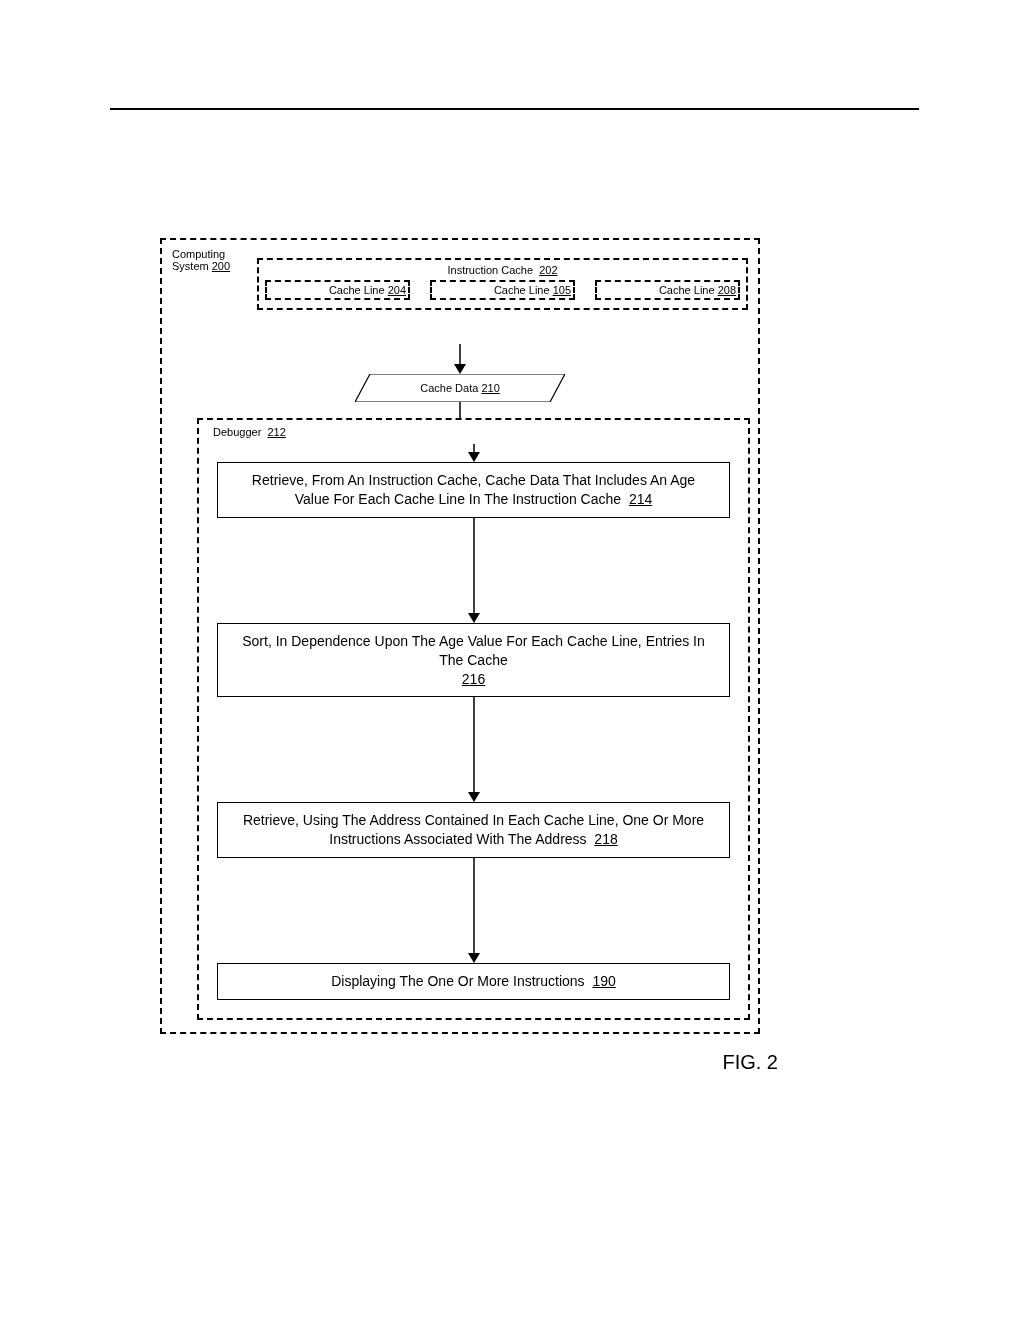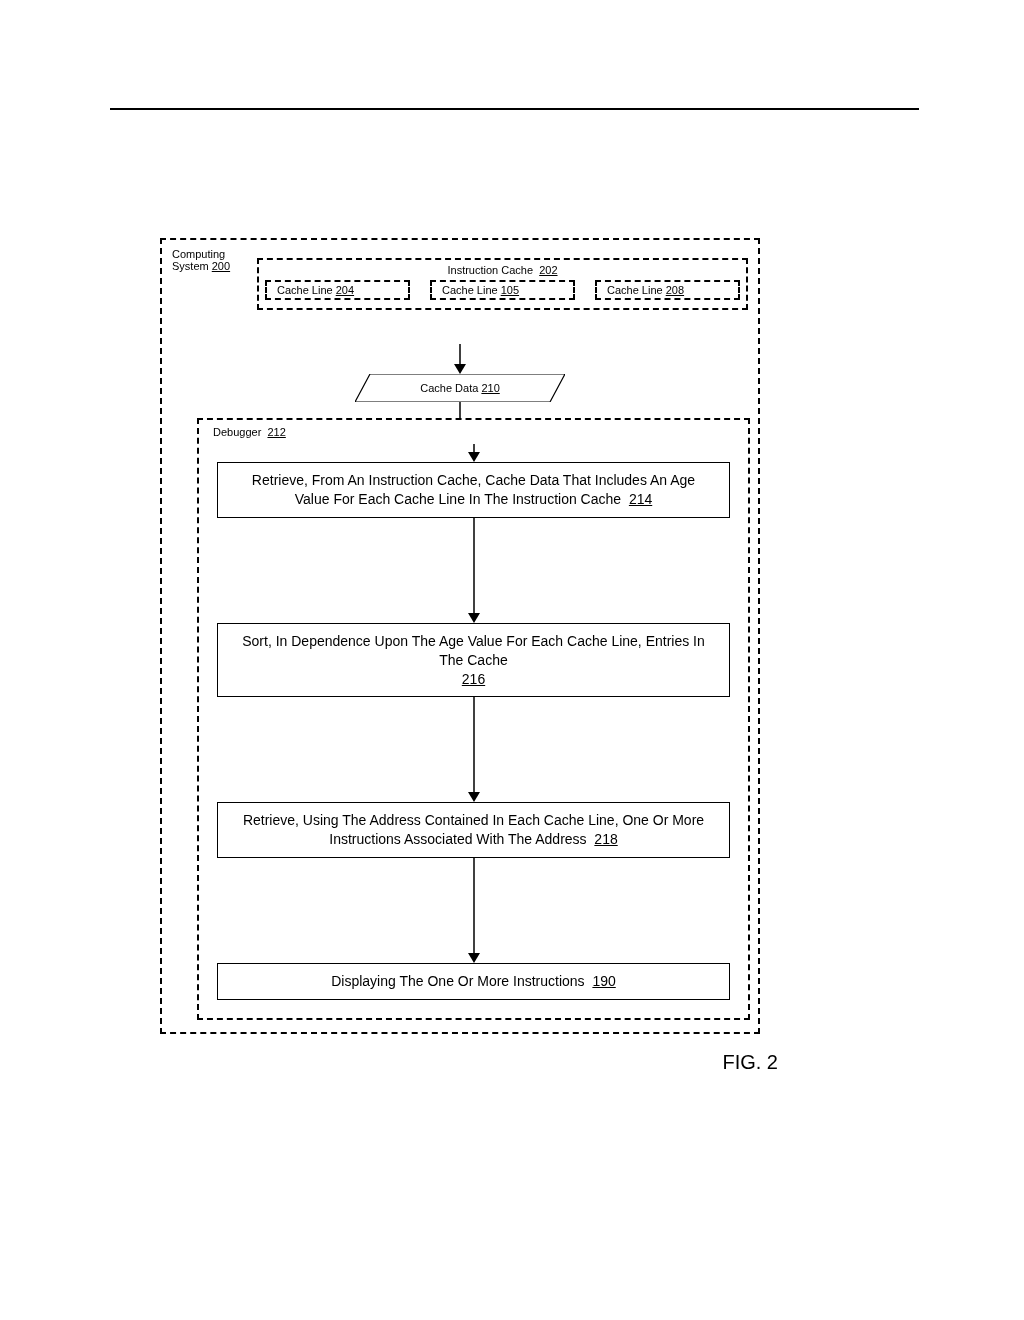--- a/index.html
+++ b/index.html
@@ -62,24 +62,24 @@
     font-size: 11px;
     margin-bottom: 4px;
   }
   .cache-lines {
     display: flex;
     justify-content: space-between;
     gap: 20px;
   }
   .cache-line {
     border: 2px dashed #000;
-    padding: 2px 10px;
+    padding: 2px 2px;
     font-size: 11px;
     flex: 1;
-    text-align: left;
+    text-align: right;
     white-space: nowrap;
   }
   .ul { text-decoration: underline; }
   .arrow {
     display: flex;
     justify-content: center;
   }
   .arrow svg {
     display: block;
   }

